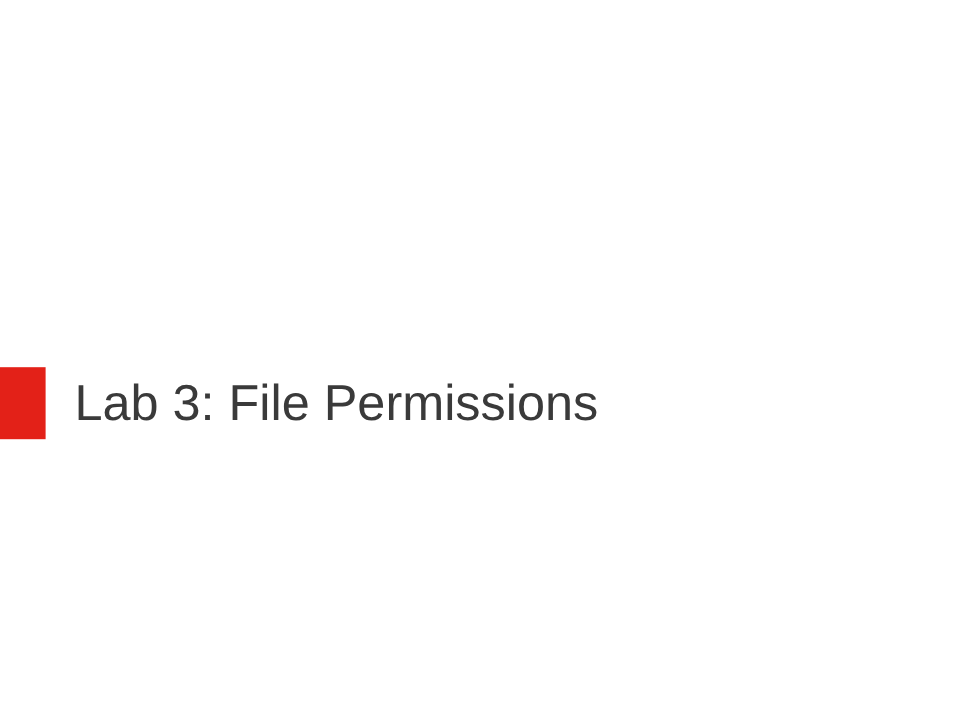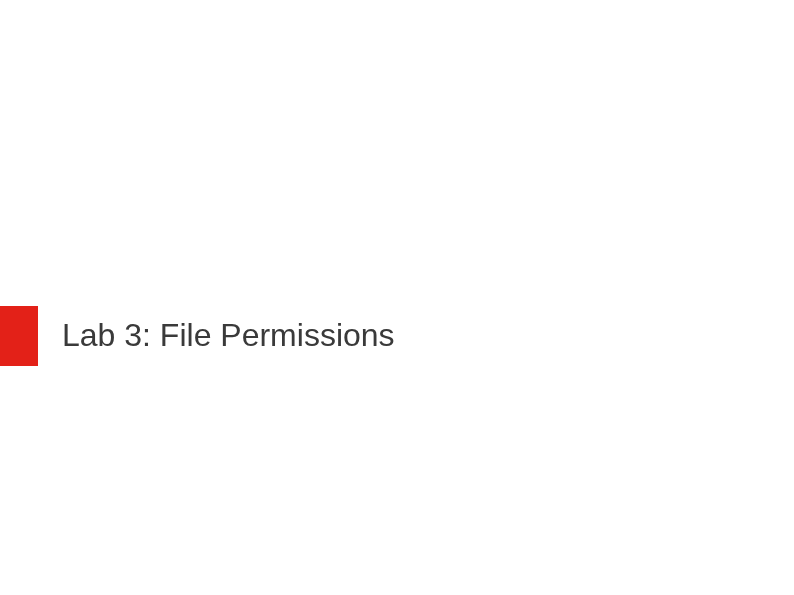--- a/index.html
+++ b/index.html
@@ -27,21 +27,21 @@
       display: flex;
       align-items: center;
     }
     .accent-bar {
       width: 38px;
       height: 60px;
       background: #e32118;
       flex-shrink: 0;
     }
     .title-text {
-      font-size: 32px;
+      font-size: 42px;
       font-weight: 400;
       color: #3a3a3a;
       margin-left: 24px;
       letter-spacing: 0px;
       line-height: 1.1;
     }
   </style>
 </head>
 <body>
 

